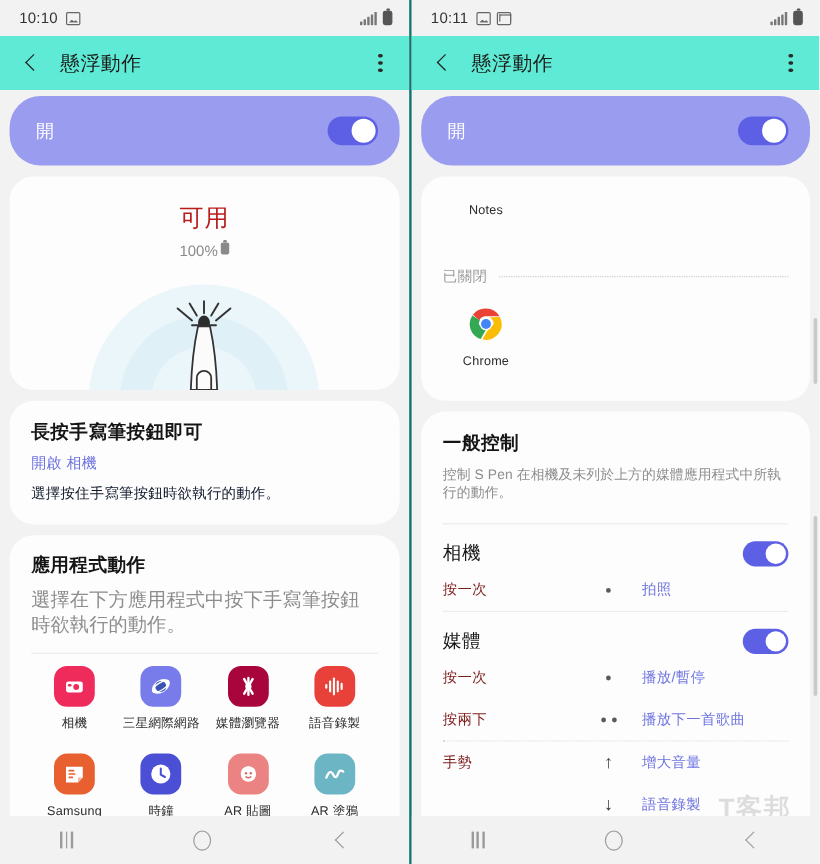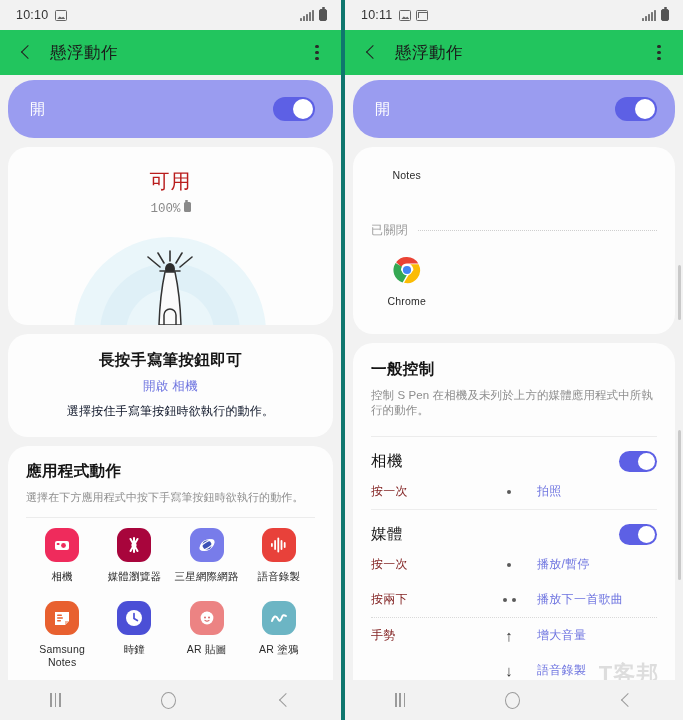--- a/index.html
+++ b/index.html
@@ -9,21 +9,21 @@
     font-family: "Liberation Sans", "DejaVu Sans", sans-serif;
     overflow: hidden;
   }
   .screens { display: flex; width: 683px; height: 720px; }
   .phone {
     position: relative;
     width: 341px; height: 720px;
     background: #f2f2f2;
     overflow: hidden;
   }
-  .phone.right { width: 342px; border-left: 4px solid #0f766e; }
+  .phone.right { width: 342px; border-left: 2px solid #0f766e; }
 
   
   .statusbar {
     height: 30px; display: flex; align-items: center;
     padding: 0 14px 0 16px; background: #f2f2f2;
   }
   .sb-time { font-size: 12.5px; color: #333; letter-spacing: .2px; }
   .sb-icons-left { display: flex; align-items: center; gap: 5px; margin-left: 7px; }
   .sb-spacer { flex: 1; }
   .sb-icons-right { display: flex; align-items: flex-end; gap: 5px; }
@@ -37,21 +37,21 @@
     border-top:1.2px solid #666; border-left:1.2px solid #666; border-right:1.2px solid #666;
   }
   .bars { display: flex; align-items: flex-end; gap: 1px; height: 11px; }
   .bars i { width: 2px; background: #777; display: block; border-radius: .5px; }
   .bars i:nth-child(1){height:3px}.bars i:nth-child(2){height:5px}
   .bars i:nth-child(3){height:7px}.bars i:nth-child(4){height:9px}.bars i:nth-child(5){height:11px}
   .batt { width: 8px; height: 12px; border: 1.3px solid #555; border-radius: 2px; position: relative; background:#555; }
   .batt::before { content:""; position:absolute; top:-3px; left:1.8px; width:3px; height:2px; background:#555; border-radius:1px; }
 
   
-  .appbar { height: 45px; display: flex; align-items: center; padding: 0 14px 0 16px; background: #22c55e; }
+  .appbar { height: 45px; display: flex; align-items: center; padding: 0 14px 0 16px; background: #5eead4; }
   .back-ico { width: 20px; height: 20px; position: relative; flex: none; }
   .back-ico::before {
     content:""; position:absolute; left:7px; top:4px; width:9px; height:9px;
     border-left:1.7px solid #222; border-bottom:1.7px solid #222; transform: rotate(45deg);
   }
   .appbar-title { font-size: 16.5px; color: #1a1a1a; margin-left: 14px; flex:1; letter-spacing:.5px; }
   .kebab { width: 20px; height: 20px; display:flex; flex-direction:column; align-items:center; justify-content:center; gap:2.6px; }
   .kebab i { width: 3.2px; height: 3.2px; border-radius: 50%; background:#2a2a2a; display:block; }
 
   
@@ -68,35 +68,35 @@
   .switch .knob { position:absolute; right:2px; top:2px; width:20px; height:20px; border-radius:50%; background:#fff; }
   .switch.sm { width: 38px; height: 21px; }
   .switch.sm .knob { width:17px; height:17px; }
 
   
   .card { background:#fdfdfd; border-radius: 20px; margin-bottom: 9px; overflow:hidden; }
 
   
   .pen-card { height: 178px; position: relative; }
   .pen-title { text-align:center; font-size: 20px; color:#b91c1c; padding-top: 21px; letter-spacing:1px; }
-  .pen-batt { text-align:center; font-size: 12.5px; color:#8a8a8a; margin-top: 7px; display:flex; justify-content:center; gap:3px;font-family:Liberation Mono, monospace;}
+  .pen-batt { text-align:center; font-size: 12.5px; color:#8a8a8a; margin-top: 7px; display:flex; justify-content:center; gap:3px;}
   .pen-batt .b { width:7px; height:10px; background:#8a8a8a; border-radius:1.5px; position:relative; }
   .pen-batt .b::before{content:"";position:absolute;top:-2px;left:1.8px;width:3px;height:1.6px;background:#8a8a8a;border-radius:1px;}
   .pen-art { position:absolute; left:0; right:0; bottom:0; height: 100px; overflow:hidden; }
 
   
-  .scard { padding: 16px 18px 18px; text-align: center; }
+  .scard { padding: 16px 18px 18px; }
   .scard h3 { font-size: 15.5px; color:#151515; font-weight:600; letter-spacing:.4px; }
   .scard .link { font-size: 12.5px; color:#6e74e0; margin-top:7px; letter-spacing:.3px; }
   .scard .desc { font-size: 12px; color:#0f172a; margin-top:8px; letter-spacing:.2px; line-height:1.35; }
 
   
   .appcard { padding: 15px 18px 0; }
   .appcard h3 { font-size: 15.5px; color:#151515; font-weight:600; letter-spacing:.4px; }
-  .appcard .desc { font-size: 11px; color:#8d8d8d; margin-top:8px; letter-spacing:.1px; }
+  .appcard .desc { font-size: 16px; color:#8d8d8d; margin-top:8px; letter-spacing:.1px; }
   .hr { height:1px; background:#ececec; margin: 12px 0 0; }
   .grid { display:grid; grid-template-columns: repeat(4,1fr); padding-top: 10px; }
   .app { display:flex; flex-direction:column; align-items:center; padding-bottom: 8px; }
   .app-ico { width: 34px; height: 34px; border-radius: 11px; display:flex; align-items:center; justify-content:center; position:relative; }
   .app-name { font-size: 10.5px; color:#2b2b2b; margin-top: 8px; text-align:center; line-height:1.25; letter-spacing:.2px; }
 
   .offrow { display:flex; align-items:center; gap:10px; padding: 14px 18px 10px; }
   .offrow .lbl { font-size:12px; color:#9a9a9a; letter-spacing:.4px; white-space:nowrap; }
   .dots { flex:1; border-top: 1.6px dotted #cfcfcf; height:0; }
 
@@ -217,41 +217,41 @@
               <span class="app-ico" style="background:#ef2b5c">
                 <svg width="20" height="20" viewBox="0 0 20 20">
                     <rect x="3" y="6" width="14" height="9" rx="2" fill="#fff"></rect>
                     <circle cx="11.5" cy="10.5" r="2.4" fill="#ef2b5c"></circle>
                     <rect x="4.6" y="8" width="3" height="2" rx="1" fill="#ef2b5c"></rect>
                   </svg>
               </span>
               <span class="app-name">相機</span>
             </div>
             <div class="app">
+              <span class="app-ico" style="background:#787cea">
+                <svg width="22" height="22" viewBox="0 0 22 22">
+                    <ellipse cx="11" cy="11" rx="8" ry="5.2" fill="#fff" transform="rotate(-32 11 11)"></ellipse>
+                    <ellipse cx="11" cy="11" rx="4.6" ry="4.6" fill="#3b52b5"></ellipse>
+                    <ellipse cx="11" cy="11" rx="8" ry="3" fill="none" stroke="#fff" stroke-width="1.1" transform="rotate(-32 11 11)"></ellipse>
+                  </svg>
+              </span>
+              <span class="app-name">三星網際網路</span>
+            </div>
+            <div class="app">
               <span class="app-ico" style="background:#a8053c">
                 <svg width="20" height="20" viewBox="0 0 20 20">
                     <g fill="#fff">
                       <circle cx="10" cy="10" r="2.6"></circle>
                       <rect x="9" y="2" width="2" height="16" rx="1"></rect>
                       <rect x="2" y="9" width="16" height="2" rx="1" transform="rotate(60 10 10)"></rect>
                       <rect x="2" y="9" width="16" height="2" rx="1" transform="rotate(-60 10 10)"></rect>
                     </g>
                   </svg>
               </span>
               <span class="app-name">媒體瀏覽器</span>
-            </div>
-            <div class="app">
-              <span class="app-ico" style="background:#787cea">
-                <svg width="22" height="22" viewBox="0 0 22 22">
-                    <ellipse cx="11" cy="11" rx="8" ry="5.2" fill="#fff" transform="rotate(-32 11 11)"></ellipse>
-                    <ellipse cx="11" cy="11" rx="4.6" ry="4.6" fill="#3b52b5"></ellipse>
-                    <ellipse cx="11" cy="11" rx="8" ry="3" fill="none" stroke="#fff" stroke-width="1.1" transform="rotate(-32 11 11)"></ellipse>
-                  </svg>
-              </span>
-              <span class="app-name">三星網際網路</span>
             </div>
             <div class="app">
               <span class="app-ico" style="background:#e8413a">
                 <svg width="22" height="20" viewBox="0 0 22 20">
                     <g fill="#fff">
                       <rect x="3" y="8" width="1.8" height="4" rx=".9"></rect>
                       <rect x="6.2" y="5" width="1.8" height="10" rx=".9"></rect>
                       <rect x="9.4" y="2.5" width="1.8" height="15" rx=".9"></rect>
                       <rect x="12.6" y="5" width="1.8" height="10" rx=".9"></rect>
                       <rect x="15.8" y="7" width="1.8" height="6" rx=".9"></rect>

